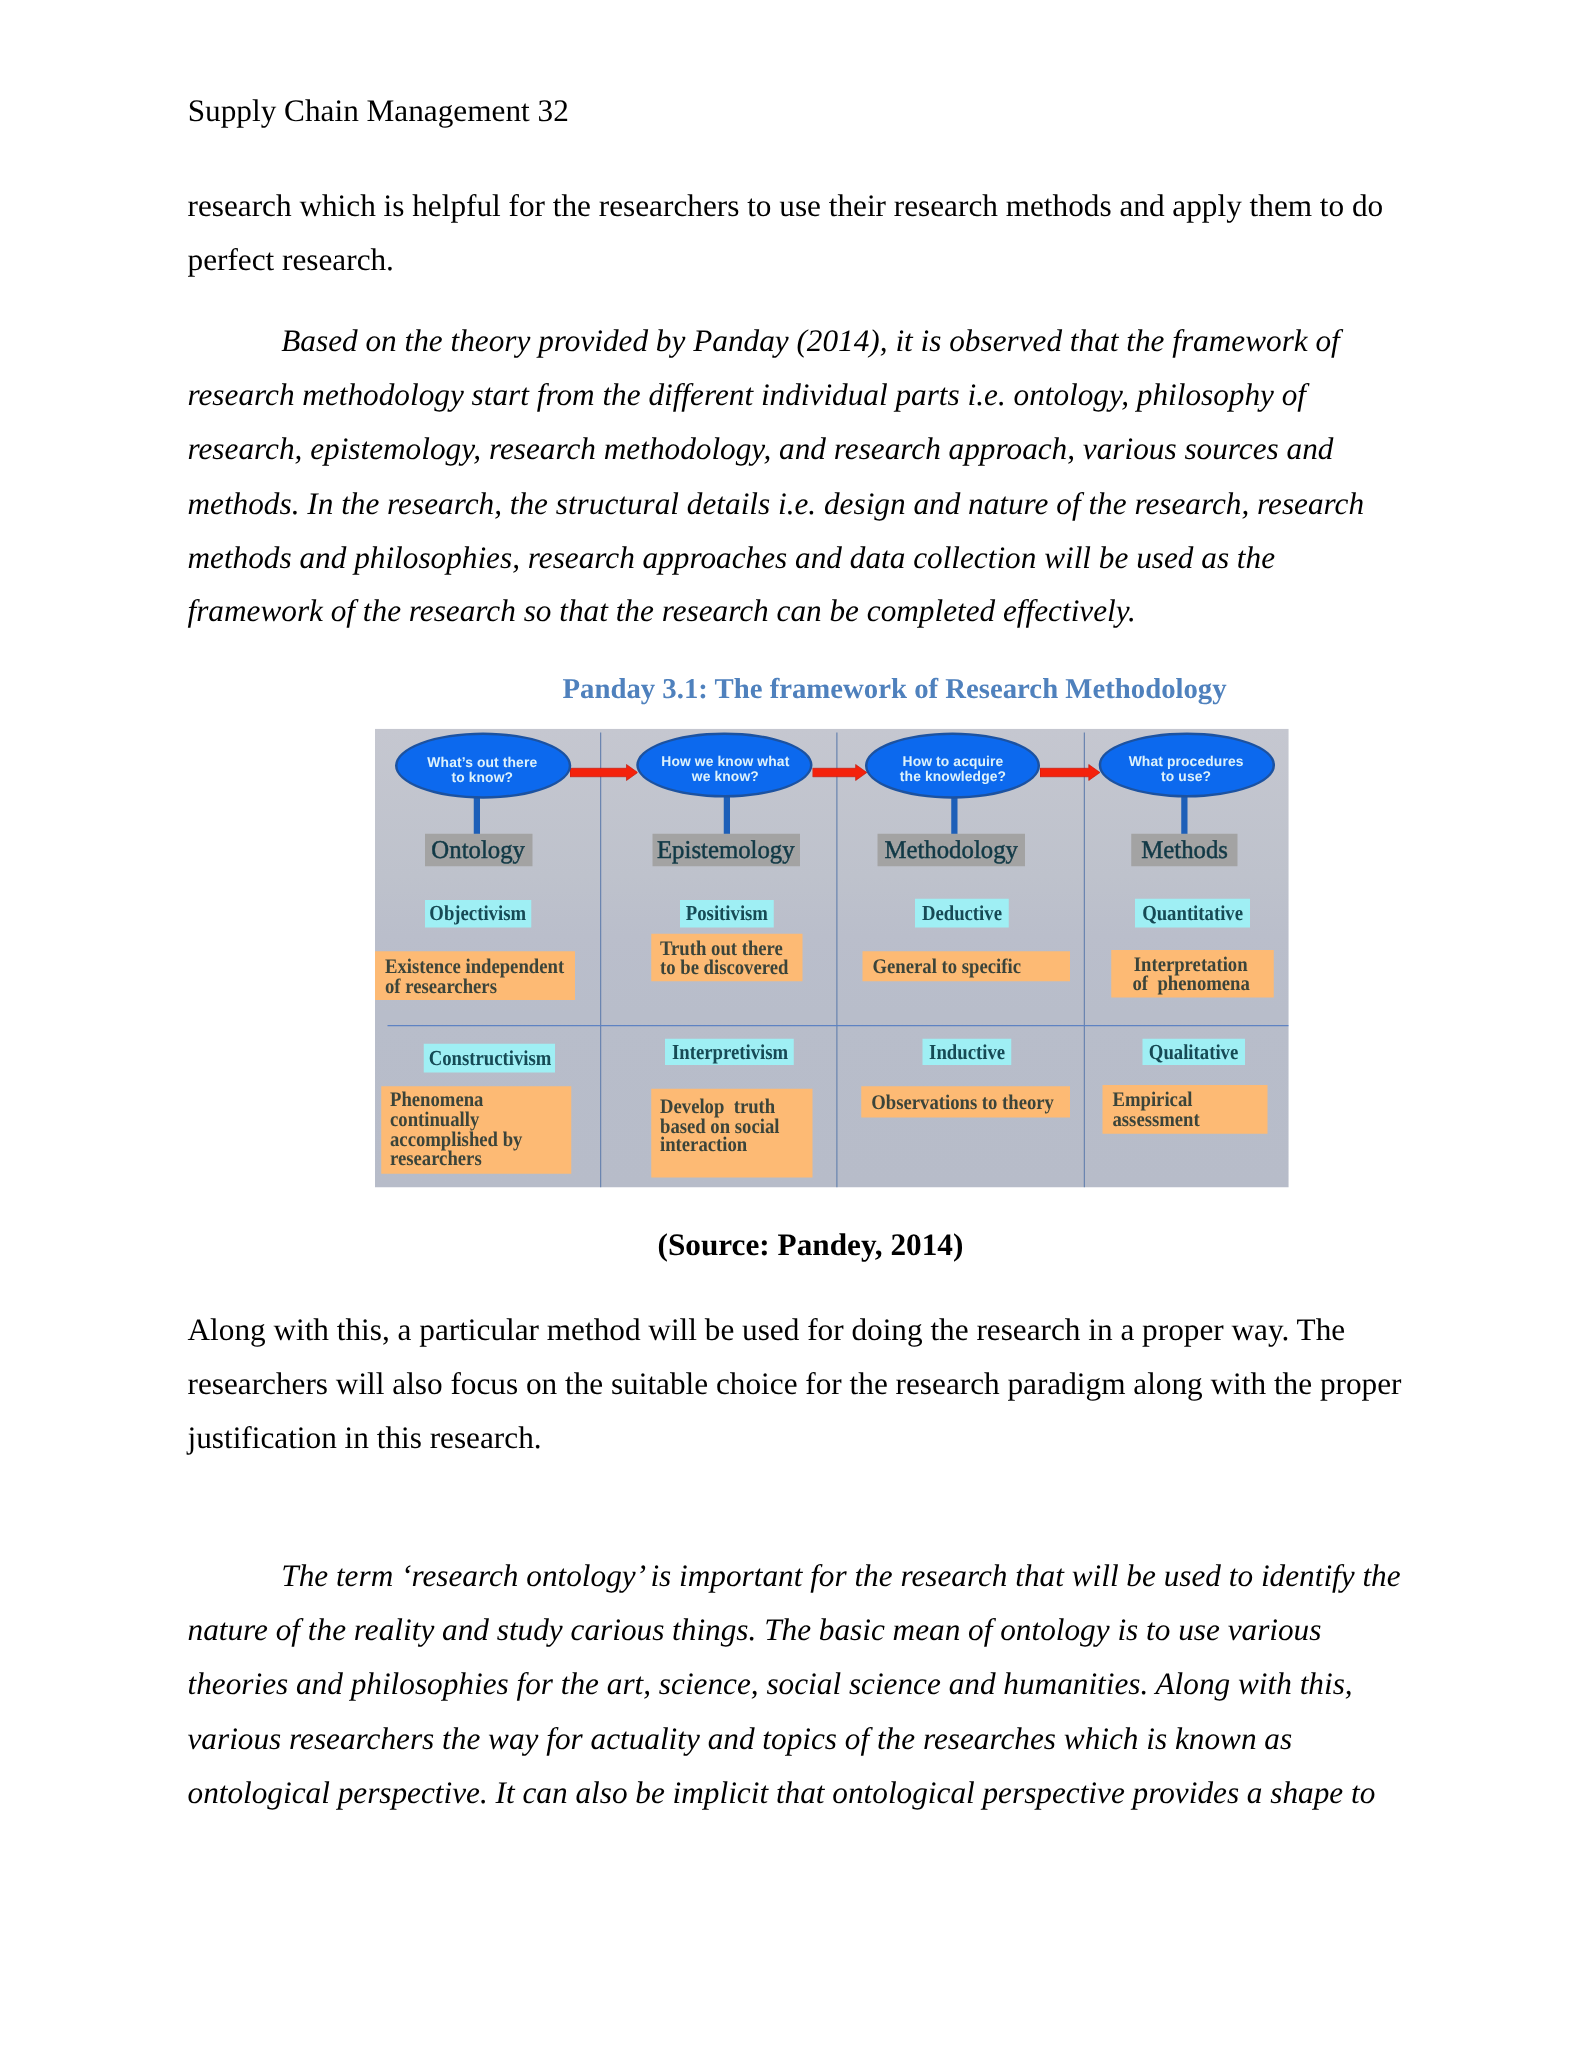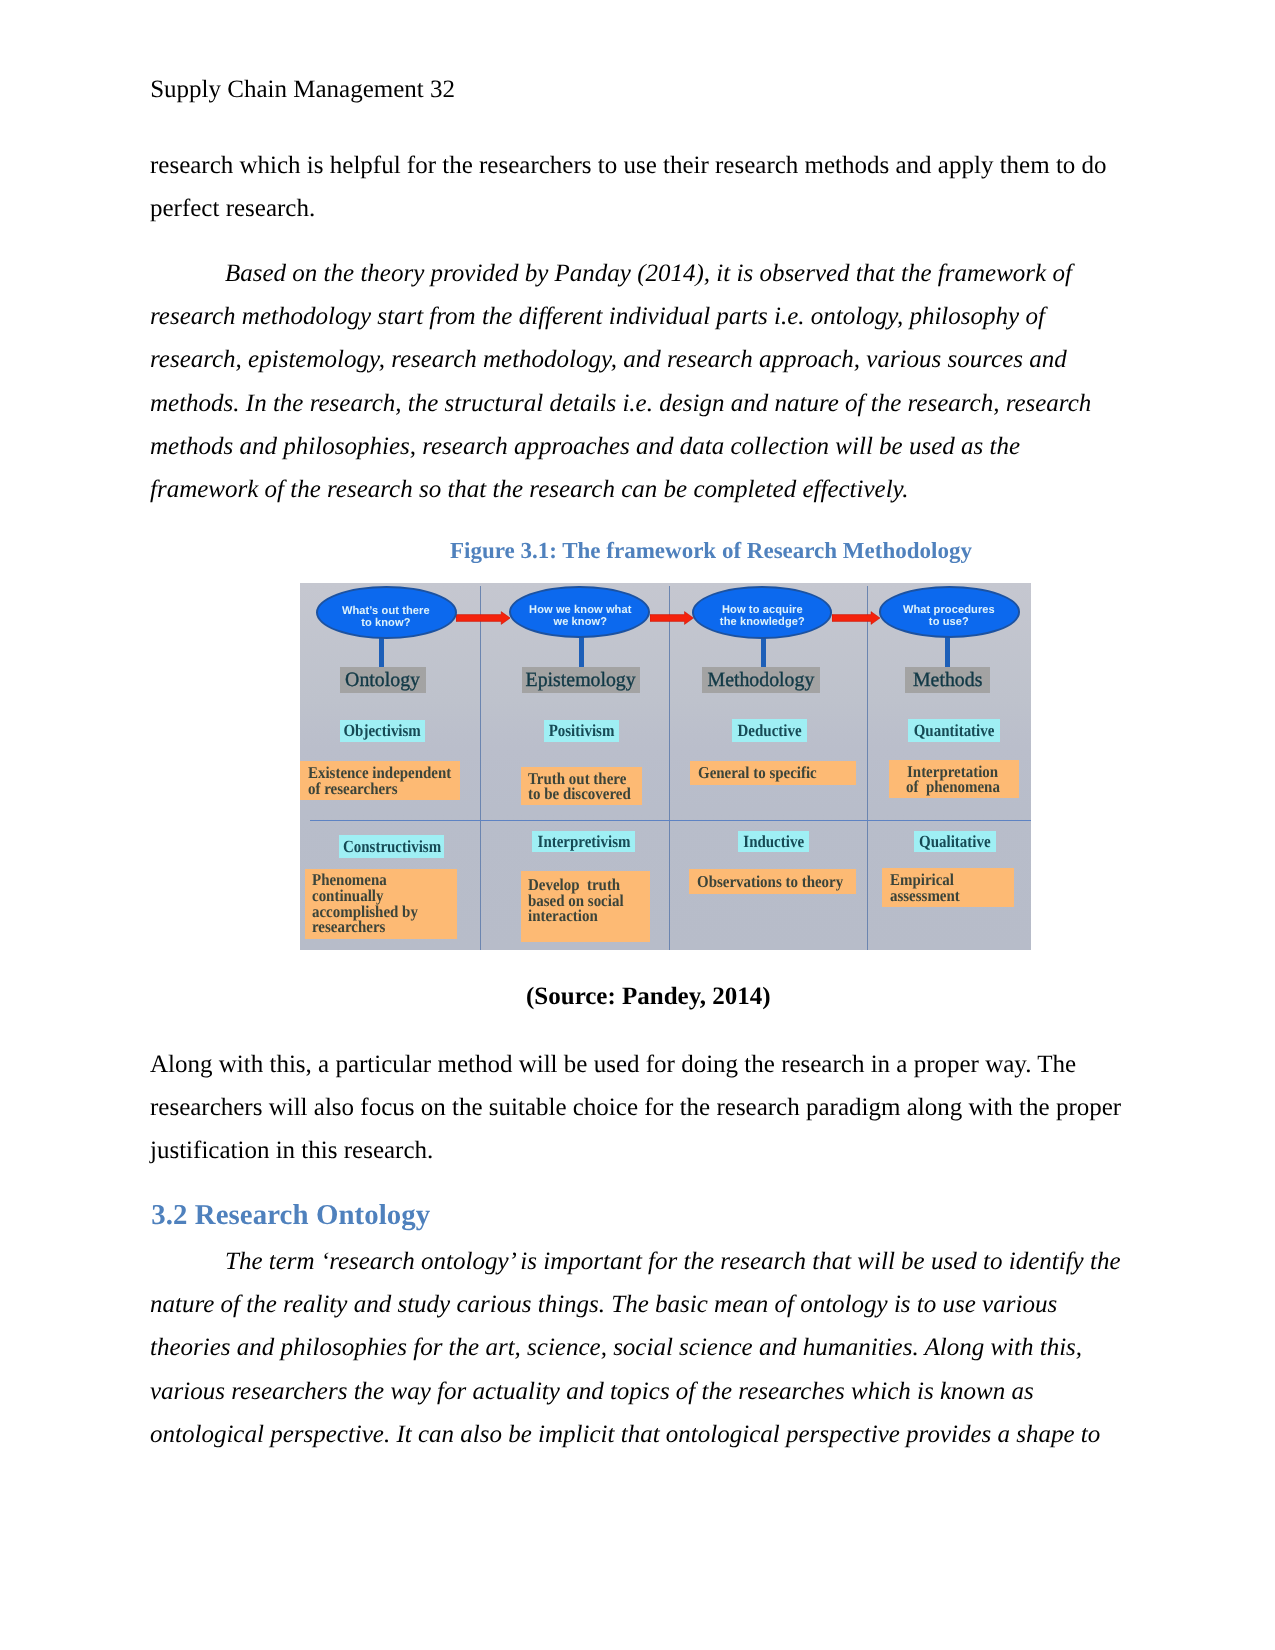--- a/index.html
+++ b/index.html
@@ -51,21 +51,21 @@
   <div class="hdr">Supply Chain Management 32</div>
 
   <div class="body-col" style="top:144px;">
     <p class="para">research which is helpful for the researchers to use their research methods and apply them to do perfect research.</p>
   </div>
 
   <div class="body-col" style="top:252px;">
     <p class="para ind">Based on the theory provided by Panday (2014), it is observed that the framework of research methodology start from the different individual parts i.e. ontology, philosophy of research, epistemology, research methodology, and research approach, various sources and methods. In the research, the structural details i.e. design and nature of the research, research methods and philosophies, research approaches and data collection will be used as the framework of the research so that the research can be completed effectively.</p>
   </div>
 
-  <div class="fig-cap" style="top:538px;">Figure 3.1: The framework of Research Methodology</div>
+  <div class="fig-cap" style="top:538px;">Panday 3.1: The framework of Research Methodology</div>
 
   <div class="figure">
    <div class="figinner">
     <div class="fig-bg"></div>
     <div class="vdiv" style="left:180.4px;"></div>
     <div class="vdiv" style="left:368.9px;"></div>
     <div class="vdiv" style="left:566.5px;"></div>
     <div class="hdiv" style="top:237.2px;"></div>
     <svg class="arw" style="left:156.0px;top:28.1px;width:54.2px;height:14px;" viewBox="0 0 54.2 14" preserveAspectRatio="none">
           <path d="M0,3.6 L45.20,3.6 L45.20,0.6 L54.20,7.0 L45.20,13.4 L45.20,10.4 L0,10.4 Z" fill="#F4220C" stroke="#C41506" stroke-width="0.5"></path>
@@ -105,21 +105,21 @@
       <div class="stem" style="left:278.7px;top:52.0px;height:33.0px;"></div>
       <div class="ellipse" style="left:209.2px;top:2.8px;width:141.2px;height:52.4px;">
             <span class="qtext"><span>How we know what</span><br><span>we know?</span></span>
           </div>
       <div class="stagebox" style="left:221.9px;top:84.0px;width:118.2px;height:26.3px;">
             <span>Epistemology</span>
           </div>
       <div class="tagbox" style="left:244.1px;top:136.7px;width:75.3px;height:22.3px;">
             <span>Positivism</span>
           </div>
-      <div class="descbox" style="left:220.5px;top:184px;width:121.2px;height:38.3px;">
+      <div class="descbox" style="left:220.5px;top:164px;width:121.2px;height:38.3px;">
             <span class="dline">Truth out there</span>
             <span class="dline">to be discovered</span>
           </div>
       <div class="tagbox" style="left:232.3px;top:247.8px;width:102.6px;height:21.7px;">
             <span>Interpretivism</span>
           </div>
       <div class="descbox" style="left:220.5px;top:288.1px;width:129.4px;height:71.4px;justify-content:flex-start;padding-top:6.0px;">
             <span class="dline">Develop  truth</span>
             <span class="dline">based on social</span>
             <span class="dline">interaction</span>
@@ -171,18 +171,17 @@
     </div>
    </div>
   </div>
 
   <div class="fig-src" style="top:983px;">(Source: Pandey, 2014)</div>
 
   <div class="body-col" style="top:1042.5px;">
     <p class="para">Along with this, a particular method will be used for doing the research in a proper way. The researchers will also focus on the suitable choice for the research paradigm along with the proper justification in this research.</p>
   </div>
 
-  <h2 class="h-sec" style="position:absolute;left:151.2px;top:1199px;">3.2 Research Ontology</h2>
 
   <div class="body-col" style="top:1240px;">
     <p class="para ind">The term ‘research ontology’ is important for the research that will be used to identify the nature of the reality and study carious things. The basic mean of ontology is to use various theories and philosophies for the art, science, social science and humanities. Along with this, various researchers the way for actuality and topics of the researches which is known as ontological perspective. It can also be implicit that ontological perspective provides a shape to</p>
   </div>
 </div>
 
 </body></html>

